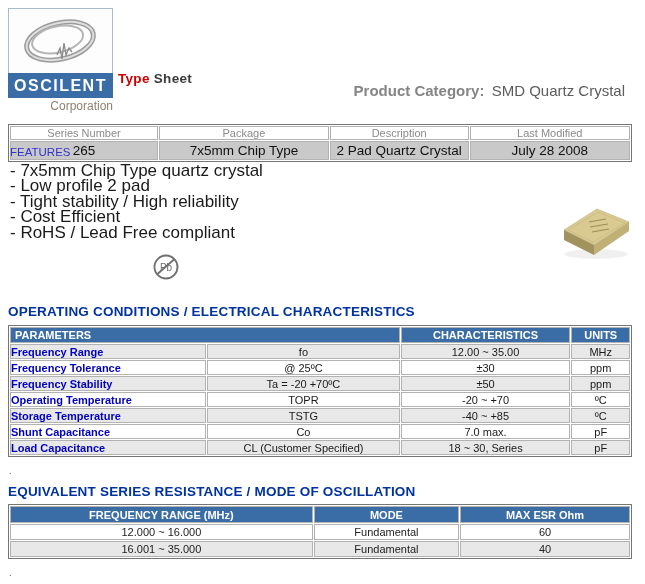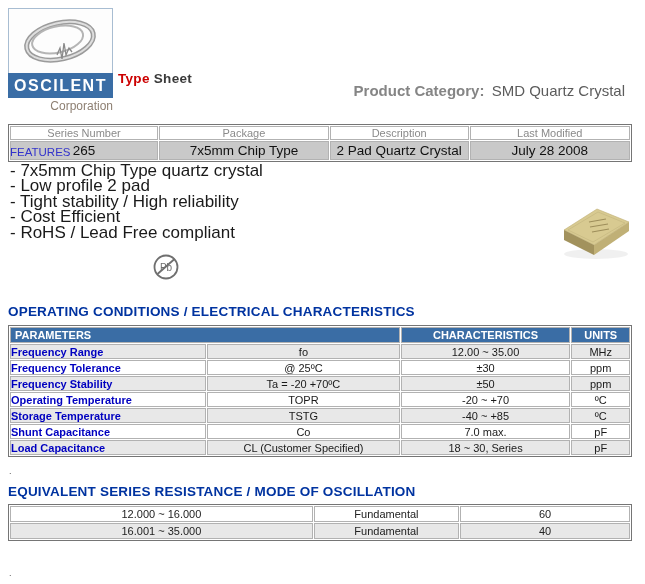--- a/index.html
+++ b/index.html
@@ -210,20 +210,25 @@
 
   <div class="section-heading heading-esr">EQUIVALENT SERIES RESISTANCE / MODE OF OSCILLATION</div>
 
   <table class="grid esr-table">
     <colgroup>
         <col style="width:49%">
         <col style="width:23.5%">
         <col style="width:27.5%">
       </colgroup>
     <tbody>
+        <tr>
+      <th>FREQUENCY RANGE (MHz)</th>
+      <th>MODE</th>
+      <th>MAX ESR Ohm</th>
+    </tr>
     <tr>
       <td>12.000 ~ 16.000</td>
       <td>Fundamental</td>
       <td>60</td>
     </tr>
     <tr class="gray">
       <td>16.001 ~ 35.000</td>
       <td>Fundamental</td>
       <td>40</td>
     </tr>

